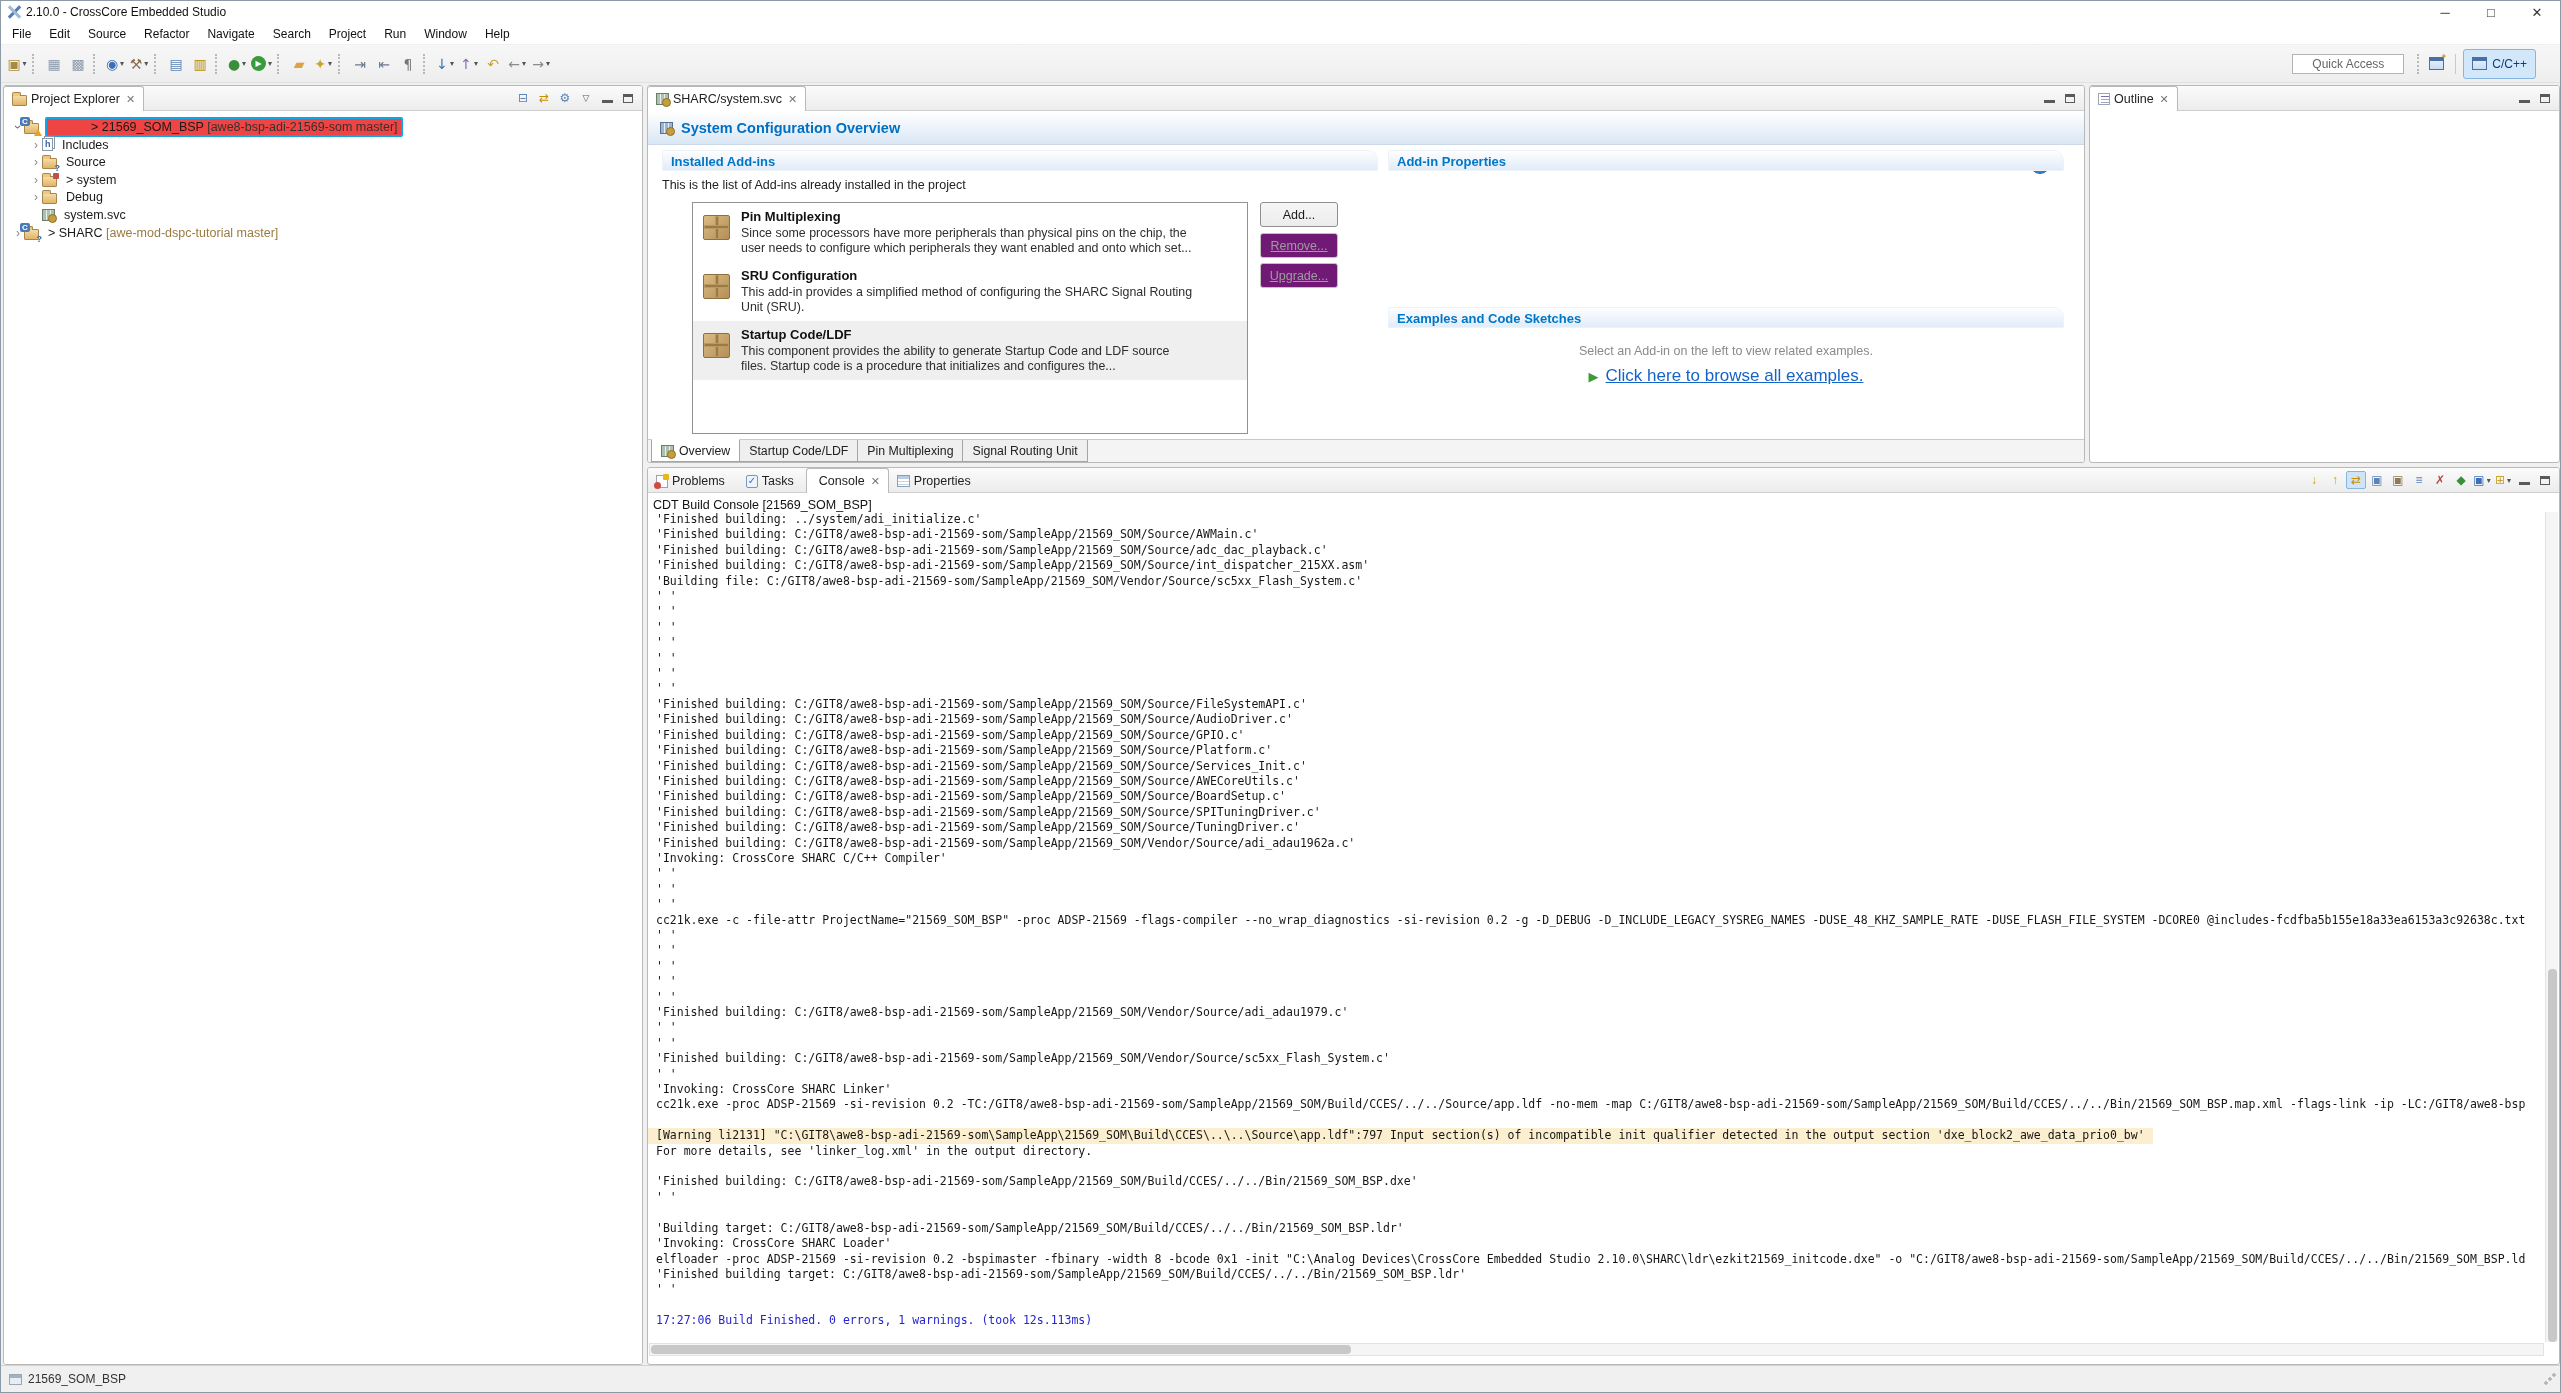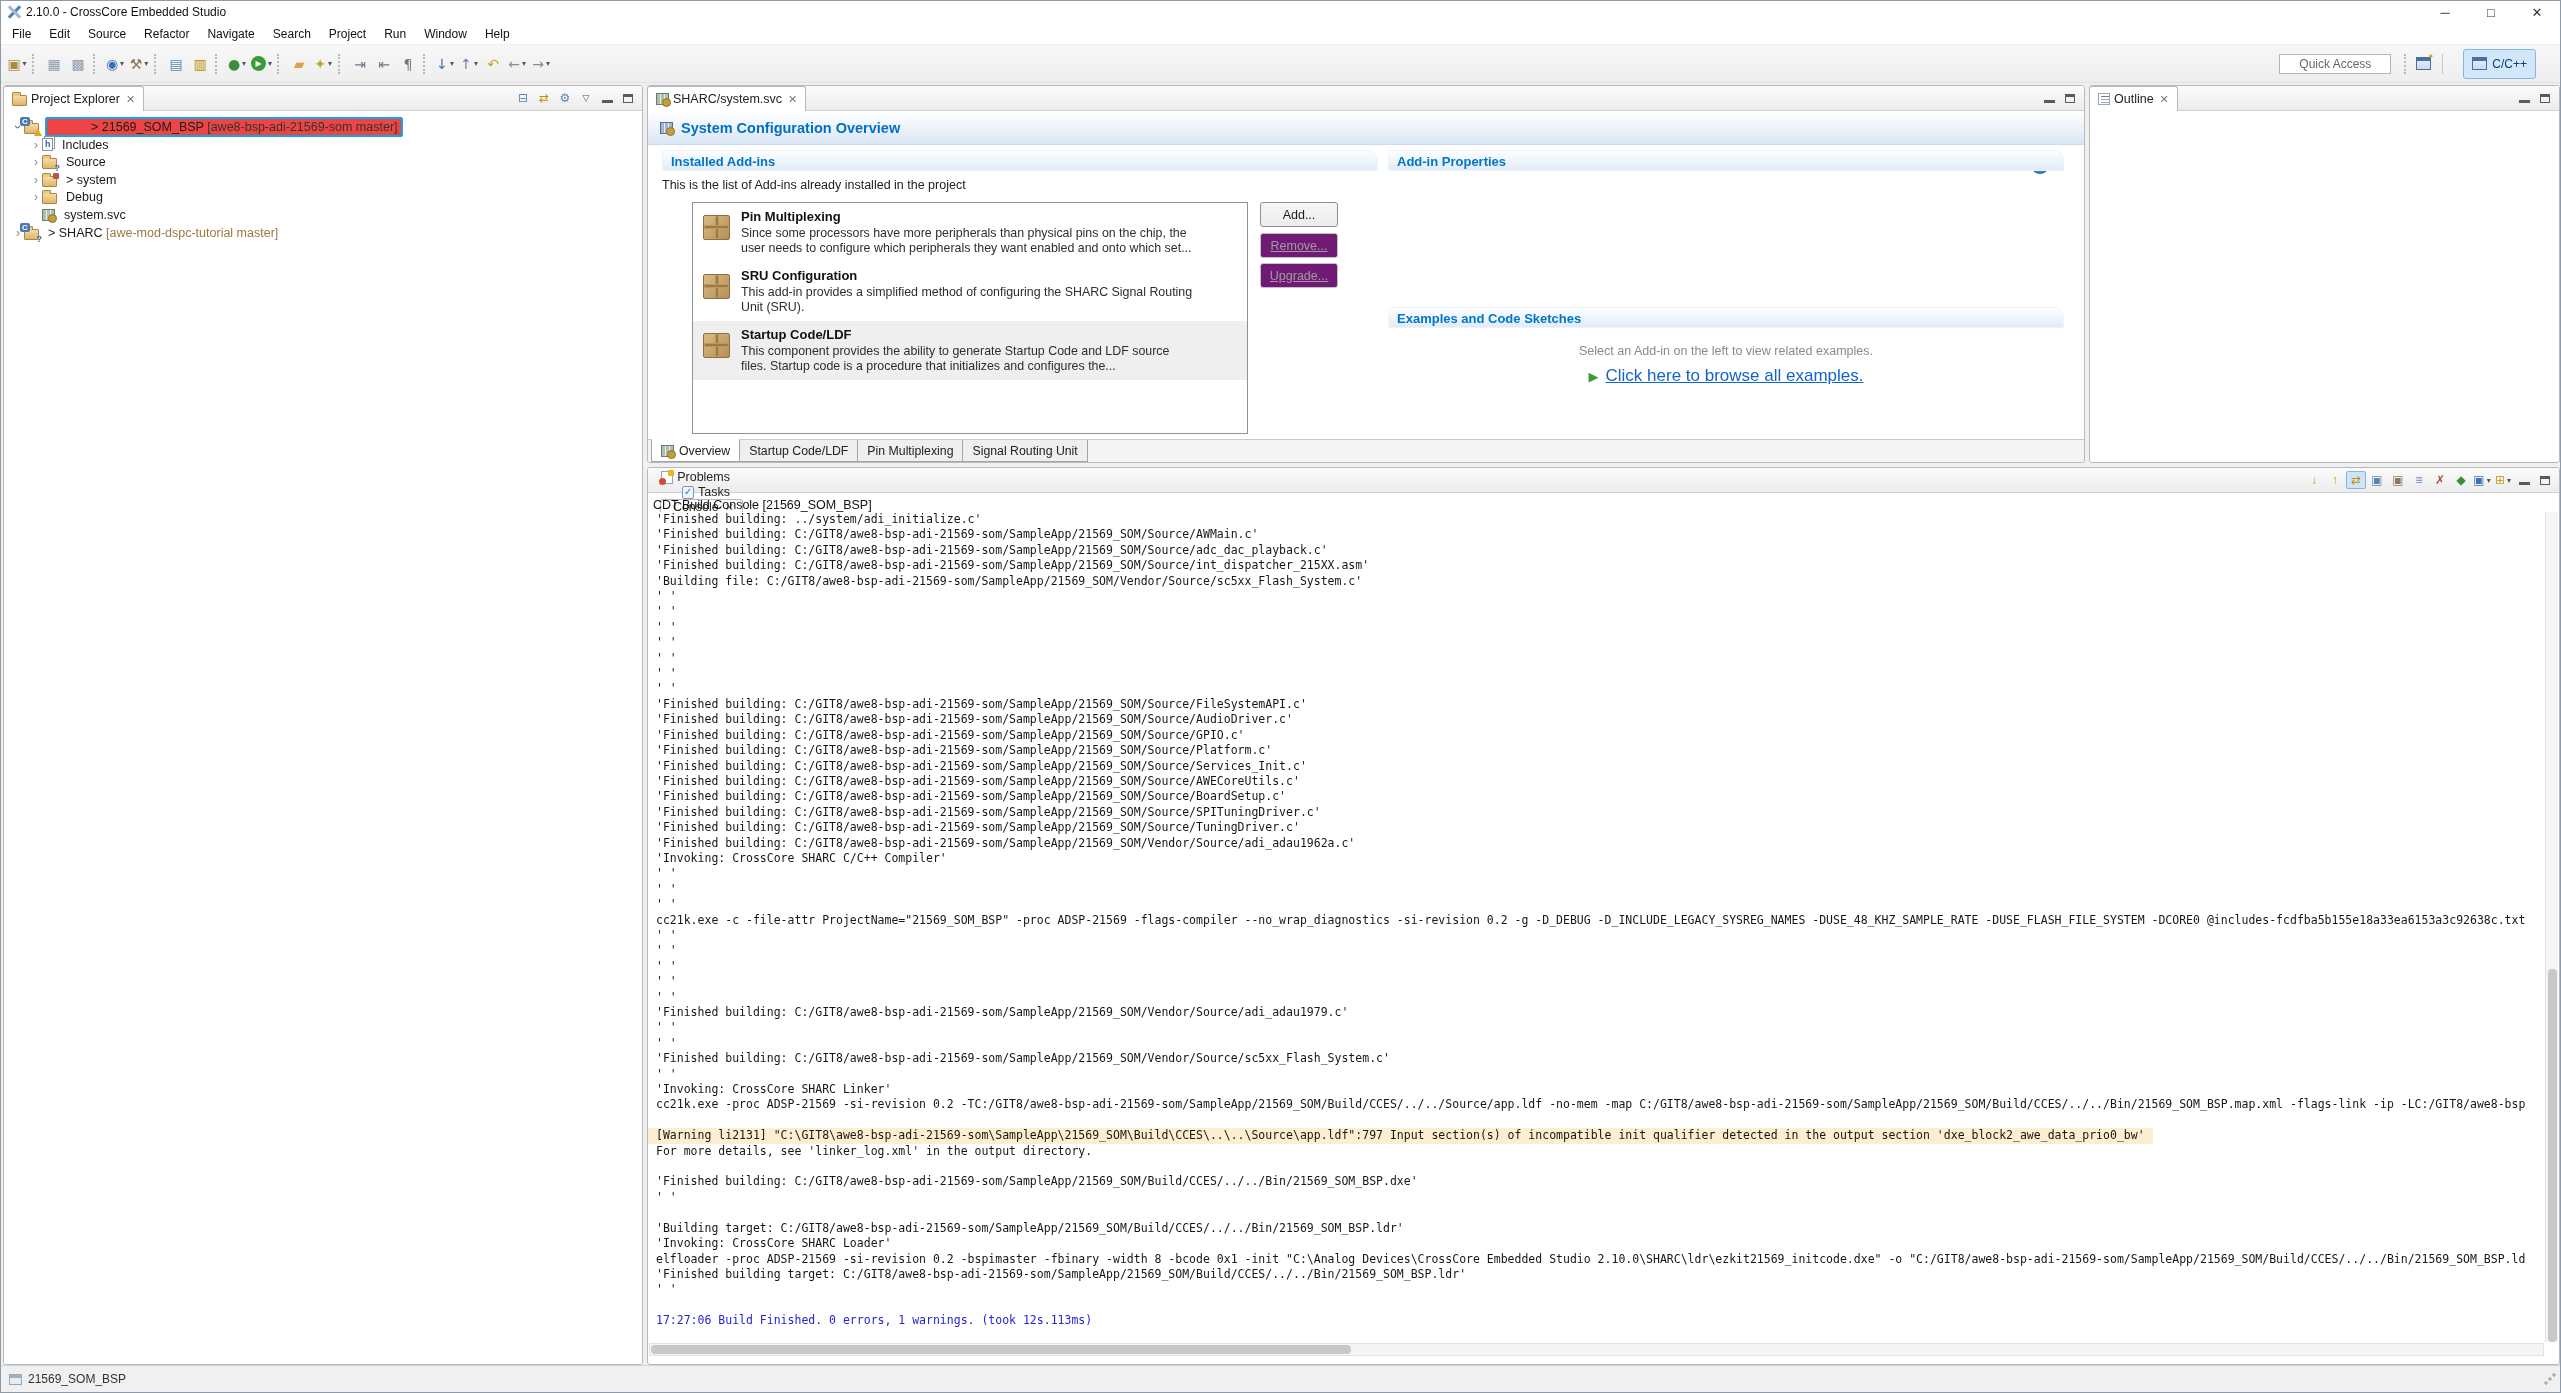--- a/index.html
+++ b/index.html
@@ -23,21 +23,21 @@
   .toolbar{position:absolute;left:0;top:44px;right:0;height:38px;background:linear-gradient(#f7f7f7,#eeeeee);border-bottom:1px solid #e1e1e1;display:flex;align-items:center;padding-left:4px;}
   .tgroup{display:flex;align-items:center;}
   .grip{width:5px;height:20px;border-left:2px dotted #b9b9b9;margin:0 5px 0 3px;}
   .ticon{height:24px;min-width:24px;display:flex;align-items:center;justify-content:center;border-radius:3px;padding:0 2px;position:relative;}
   .tglyph{font-size:14px;line-height:14px;font-family:"DejaVu Sans",sans-serif;}
   .tglyph.bgchip{width:15px;height:15px;border-radius:50%;display:flex;align-items:center;justify-content:center;font-size:8px;}
   .tdrop{font-size:8px;color:#555;margin-left:2px;}
   .toolbar-right{margin-left:auto;display:flex;align-items:center;padding-right:24px;}
   .quick-access{width:112px;height:20px;border:1px solid #b4b4b4;background:#fff;color:#666;
      display:flex;align-items:center;justify-content:center;font-size:12px;margin-right:10px;}
-  .persp-btn{display:flex;align-items:center;height:30px;padding:0 8px;border-radius:3px;margin-left:16px;}
+  .persp-btn{display:flex;align-items:center;height:30px;padding:0 8px;border-radius:3px;margin-left:3px;}
   .persp-btn.active{background:#d2e7fa;border:1px solid #84b6e0;}
   .persp-ico{width:15px;height:13px;border:1px solid #4a6fa5;background:linear-gradient(#eaf2fc,#c8dcf3);position:relative;margin-right:5px;}
   .persp-ico:before{content:"";position:absolute;left:0;top:0;right:0;height:3px;background:#4a6fa5;}
   .persp-ico.newp:after{content:"✦";position:absolute;right:-4px;top:-6px;color:#c9a227;font-size:8px;}
   .persp-label{font-size:12px;color:#0d3d73;}
   
   .panel{position:absolute;background:#ffffff;border:1px solid #b9b9b9;border-radius:3px;overflow:hidden;}
   .panel-header{position:absolute;left:0;top:0;right:0;height:25px;background:linear-gradient(#fbfbfb,#ececec);border-bottom:1px solid #cfcfcf;display:flex;align-items:flex-end;}
   .vtab{display:flex;align-items:center;height:25px;padding:0 8px;border:1px solid #b9b9b9;border-bottom:none;border-radius:3px 3px 0 0;background:#fff;margin-left:-1px;position:relative;top:1px;}
   .vtab.inactive{background:transparent;border-color:transparent;}
@@ -428,21 +428,21 @@
           </span>
         <span class="hico">
             <span class="maxi"></span>
           </span>
       </span>
     </div>
   </div>
 
   <div class="panel" style="left:646px;top:466px;width:1913px;height:898px;">
     <div class="panel-header">
-      <span id="console-tabs" style="display:flex;align-items:flex-end;height:100%;flex-direction:column;">
+      <span id="console-tabs" style="display:flex;align-items:flex-end;height:100%;">
           <span class="vtab inactive">
             <span class="ti ti-problems"></span>
             <span class="lbl">Problems</span>
           </span>
           <span class="vtab inactive">
             <span class="ti ti-tasks"></span>
             <span class="lbl">Tasks</span>
           </span>
           <span class="vtab">
             <span class="ti ti-console"></span>

